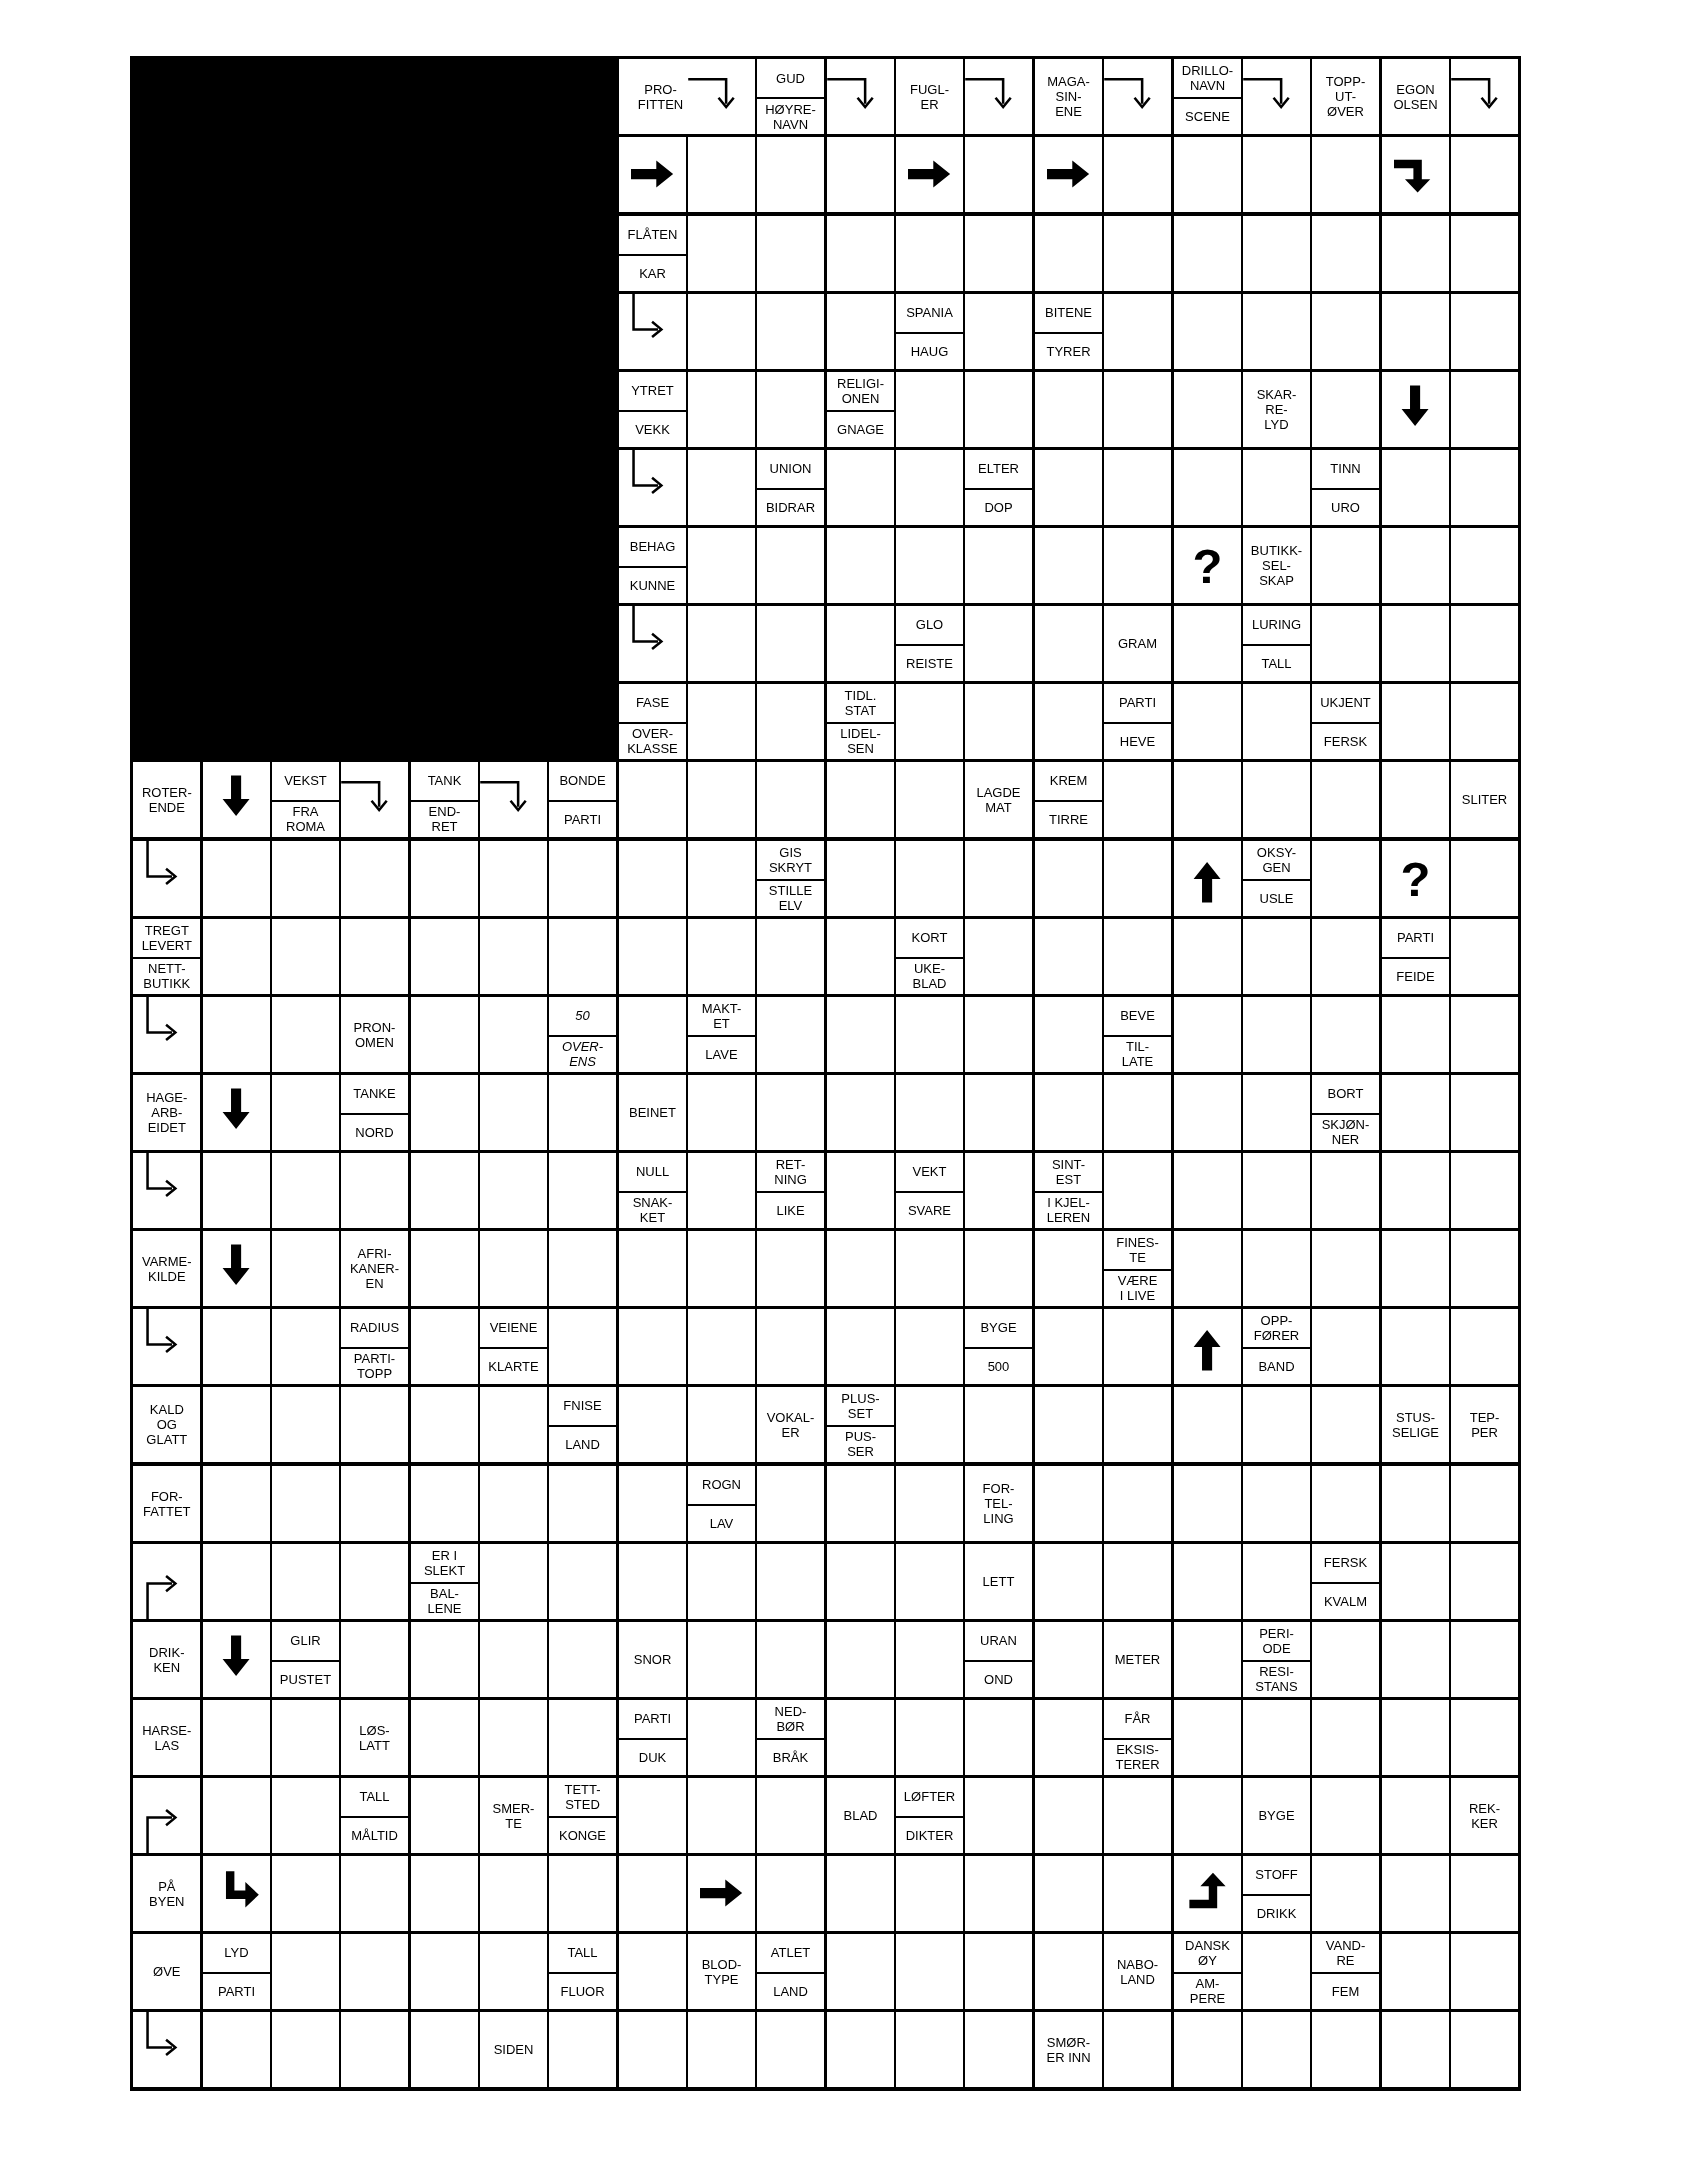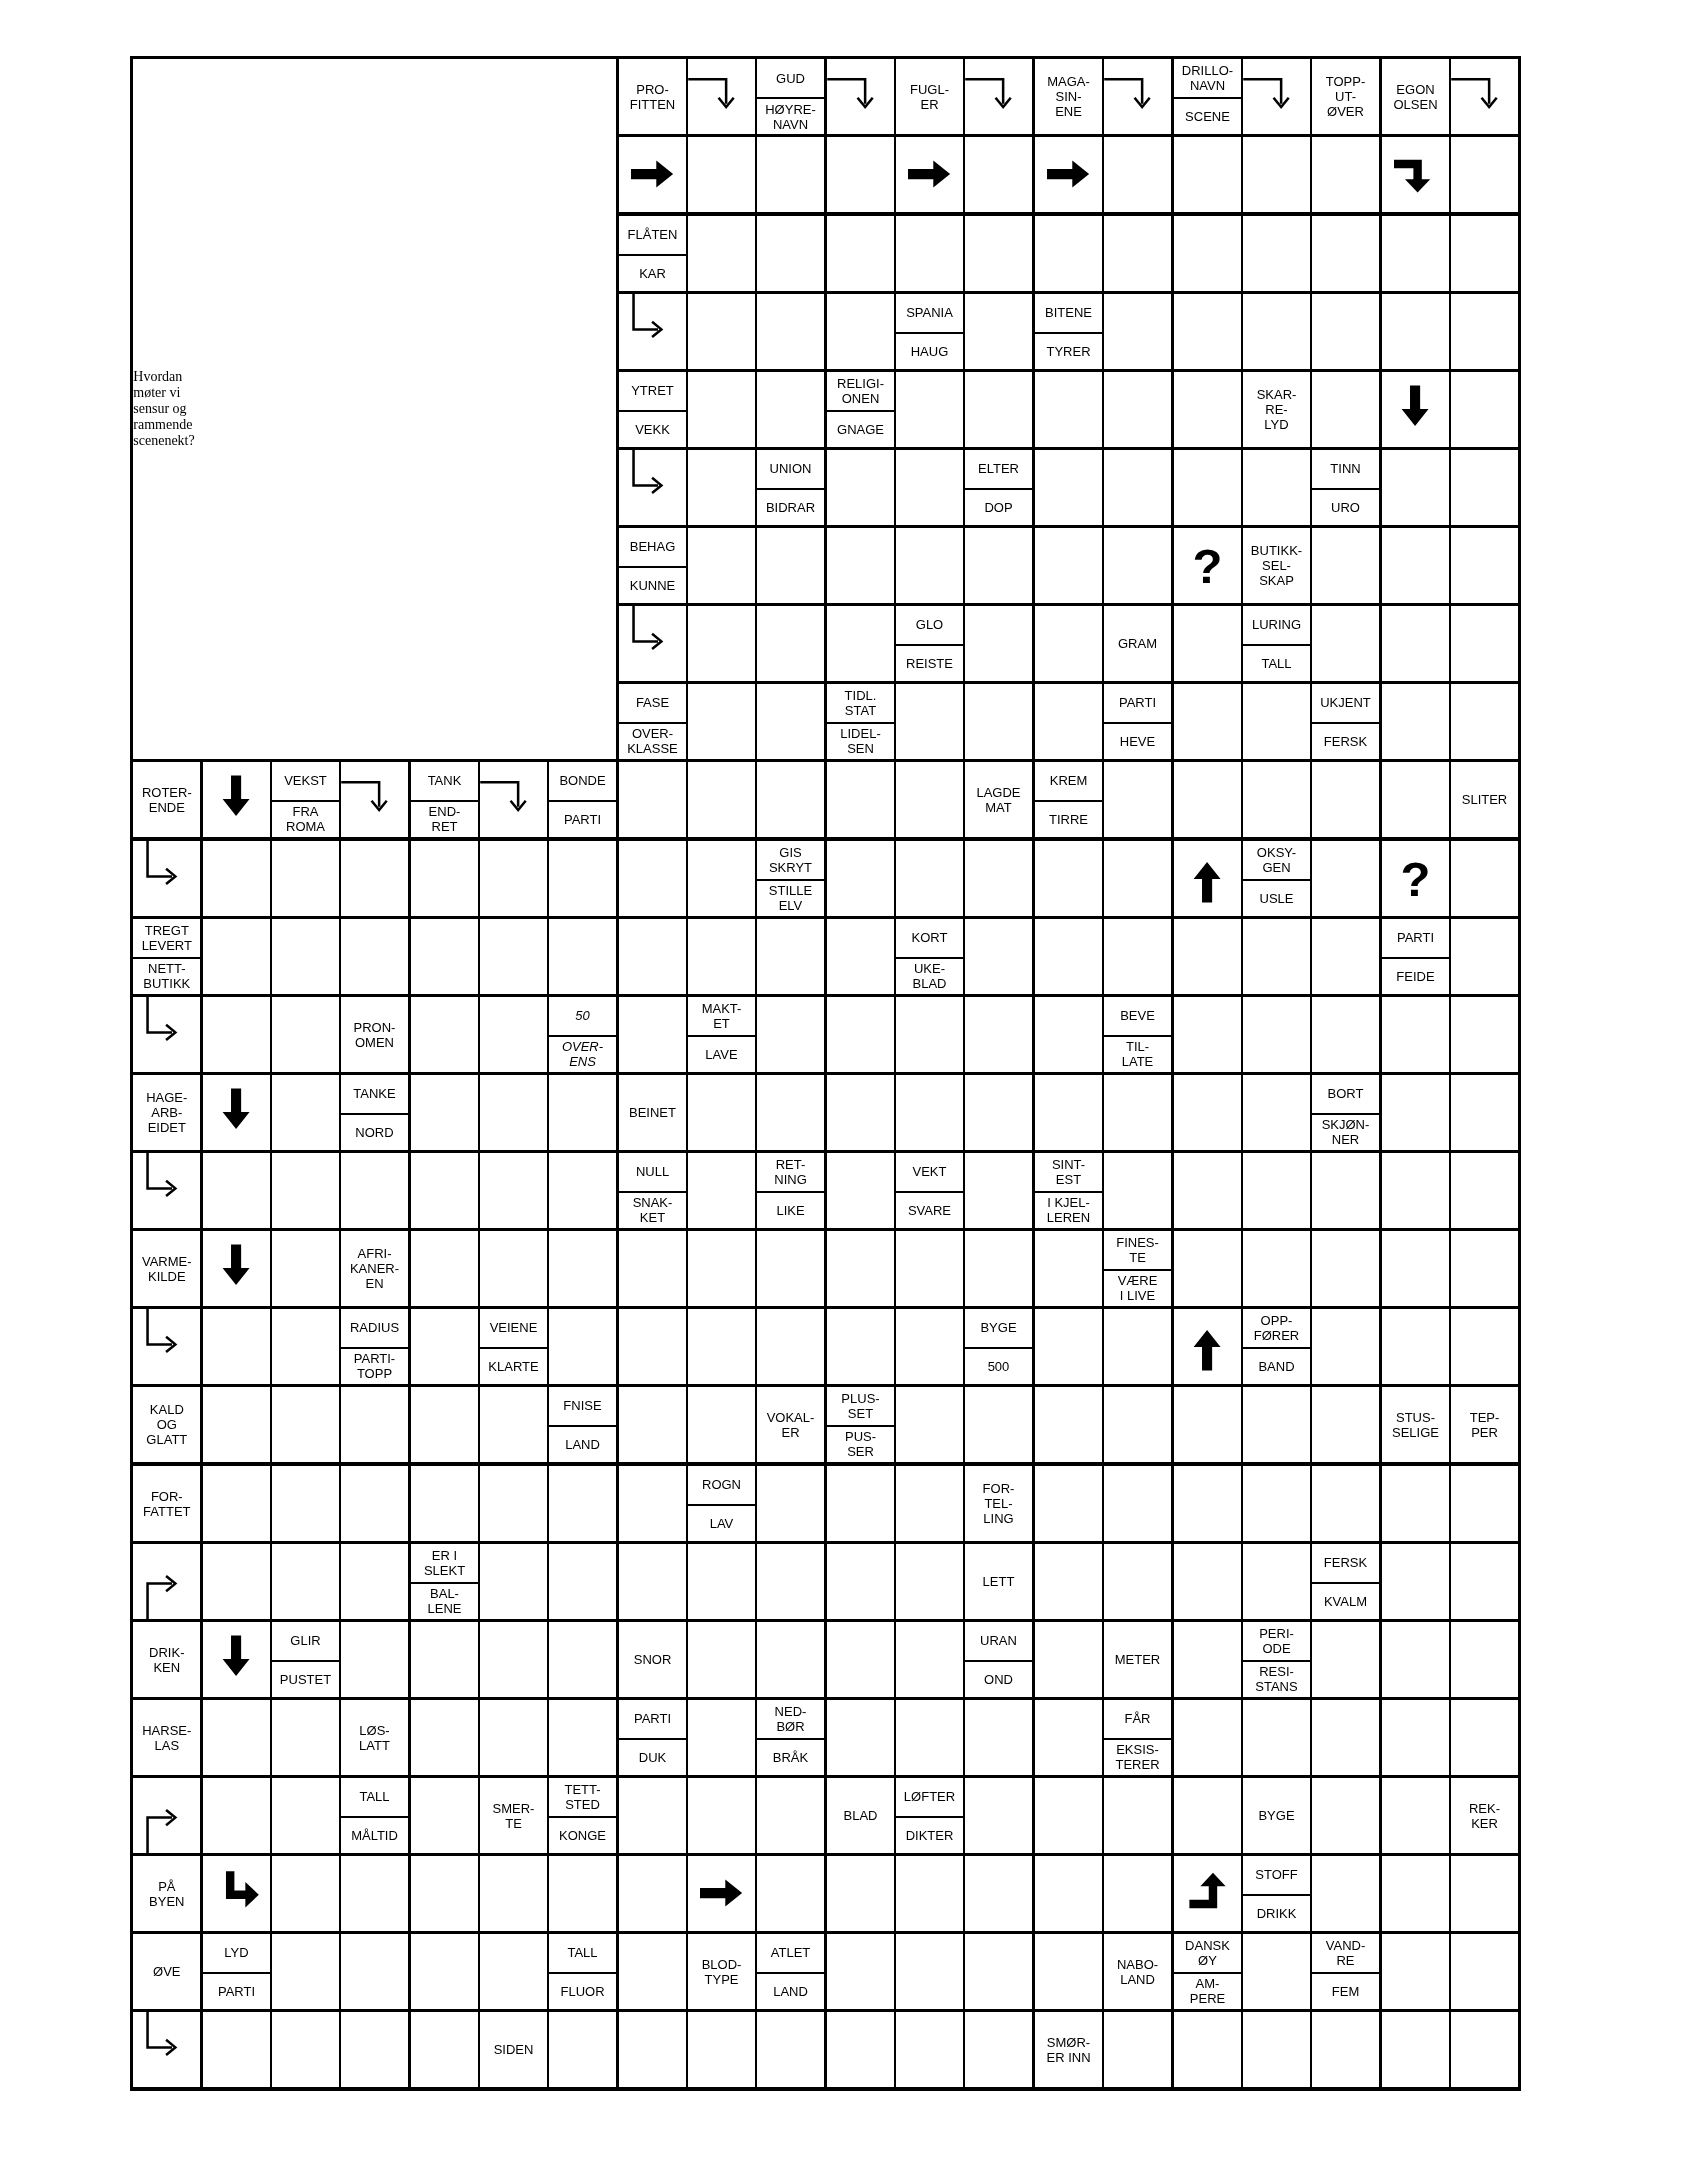--- a/index.html
+++ b/index.html
@@ -17,21 +17,21 @@
           display:flex;flex-direction:column;justify-content:center;box-sizing:border-box;}
   .qmark{position:absolute;inset:0;display:flex;align-items:center;justify-content:center;
          font-family:"Liberation Sans","DejaVu Sans",sans-serif;font-weight:bold;font-size:49px;color:#000;}
   svg.ar{position:absolute;inset:0;width:100%;height:100%;}
 </style>
 </head>
 <body>
 
 <div id="page">
   <div id="gridbox">
-      <div class="cell" style="left: 487px; top: 1.3px;">
+      <div class="cell" style="left: 487px; top: 1.3px; padding-left: 16px;">
         <div class="full clue">
           <div>PRO-</div>
           <div>FITTEN</div>
         </div>
       </div>
       <div class="cell" style="left: 556px; top: 1.3px;">
         <svg viewBox="0 0 79 89" class="ar">
           <path d="M0,24 H45 V53" fill="none" stroke="#000" stroke-width="3"></path>
           <path d="M36,46 L45,57 L54,46" fill="none" stroke="#000" stroke-width="3"></path>
         </svg>
@@ -1270,22 +1270,15 @@
           <div>SMØR-</div>
           <div>ER INN</div>
         </div>
       </div>
       <div class="cell" style="left: 972px; top: 1954px;"></div>
       <div class="cell" style="left: 1042px; top: 1954px;"></div>
       <div class="cell" style="left: 1111px; top: 1954px;"></div>
       <div class="cell" style="left: 1180px; top: 1954px;"></div>
       <div class="cell" style="left: 1250px; top: 1954px;"></div>
       <div class="cell" style="left: 1319px; top: 1954px;"></div>
-      <div class="title-block">
-        <div>Hvordan</div>
-        <div>møter vi</div>
-        <div>sensur og</div>
-        <div>rammende</div>
-        <div>scenenekt?</div>
-      </div>
     </div>
 </div>
 
 
 </body></html>

